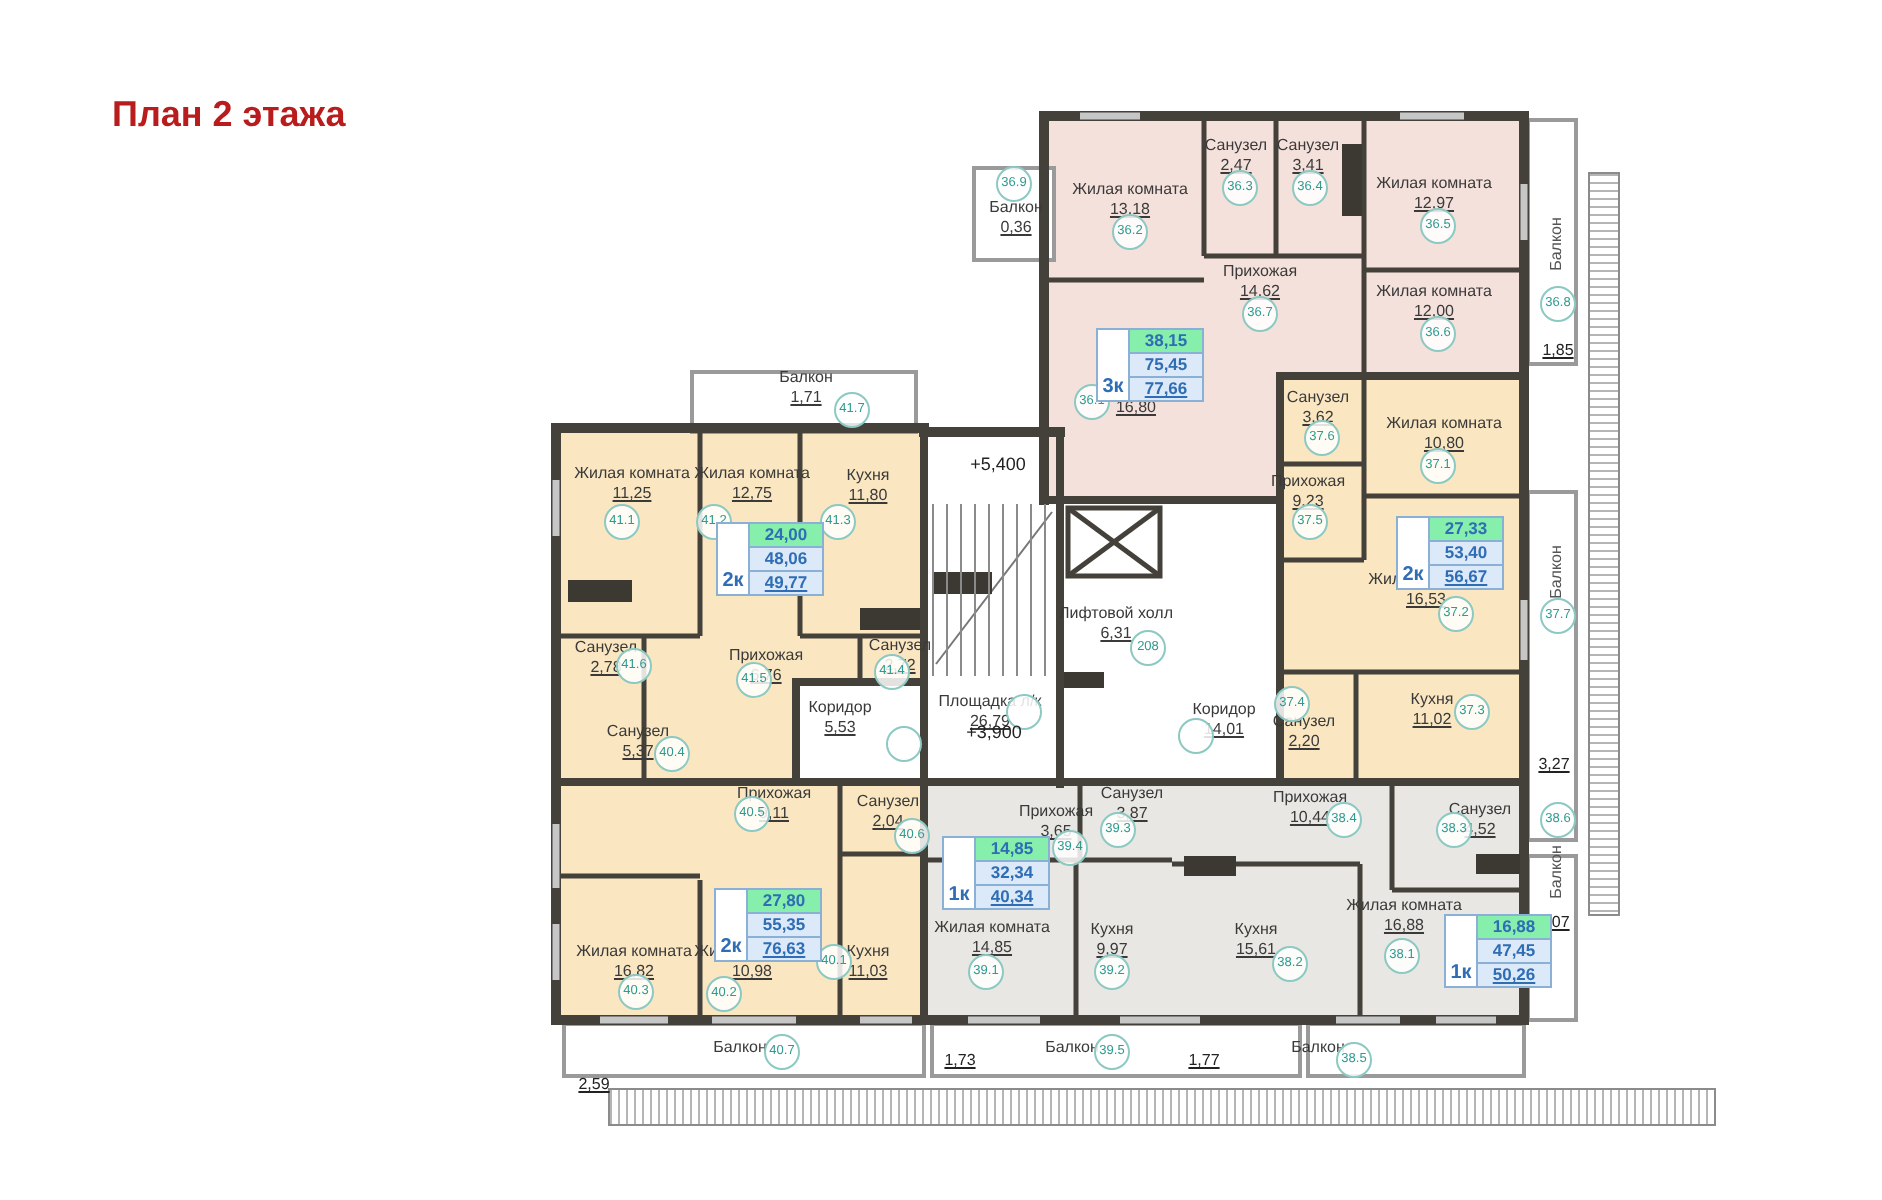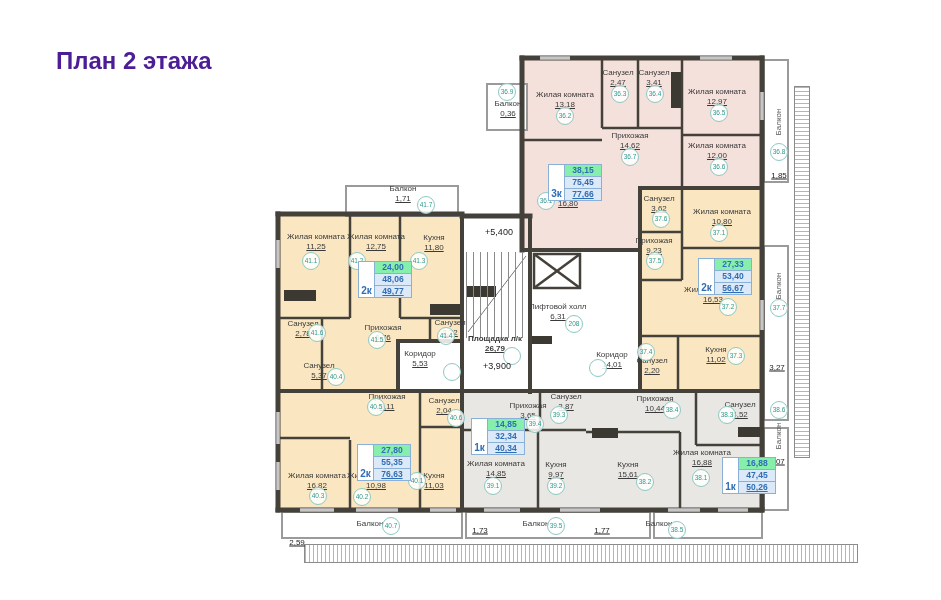--- a/index.html
+++ b/index.html
@@ -1,21 +1,21 @@
 <!DOCTYPE html>
 <html><head>
 <meta charset="utf-8">
 <style>
   html,body{margin:0;padding:0;background:#fff;}
   #canvas{position:relative;width:941px;height:600px;background:#fff;overflow:hidden;
           font-family:"Liberation Sans",sans-serif;color:#333;}
   
   #title{position:absolute;left:56px;top:44px;line-height:1.15;}
   #title .big{font-size:27px;font-weight:bold;color:var(--accent,#f08a21);}
-  #title .small{font-size:24px;font-weight:bold;color:#4c1d95;margin-top:3px;}
+  #title .small{font-size:18px;font-weight:bold;color:#b91c1c;margin-top:3px;}
   
   #plan,svg.layer{position:absolute;left:0;top:0;width:941px;height:600px;}
   .hatch{position:absolute;border:1px solid #8b8b8b;background:#fff;}
   .hatch.v{background-image:repeating-linear-gradient(180deg,#b5b5b5 0 1px,transparent 1px 4px);}
   .hatch.h{background-image:repeating-linear-gradient(90deg,#b5b5b5 0 1px,transparent 1px 4px);}
   #stairs{position:absolute;left:466px;top:252px;width:62px;height:86px;
           background-image:repeating-linear-gradient(90deg,#8a8a8a 0 1px,transparent 1px 7px);}
   
   .room{position:absolute;transform:translateX(-50%);text-align:center;white-space:nowrap;
         font-size:8px;line-height:10px;color:#3a3a3a;}
@@ -299,21 +299,21 @@
     <span class="area">16,82</span>
   </div>
       <div class="room" style="left: 376px; top: 471px;">
     <span>Жилая комната</span>
     <span class="area">10,98</span>
   </div>
       <div class="room" style="left: 434px; top: 471px;">
     <span>Кухня</span>
     <span class="area">11,03</span>
   </div>
-      <div class="room" style="left: 495px; top: 334px; font-weight: bold;">
+      <div class="room" style="left: 495px; top: 346px;">
     <span>Площадка л/к</span>
     <span class="area">26,79</span>
   </div>
       <div class="room" style="left: 558px; top: 302px;">
     <span>Лифтовой холл</span>
     <span class="area">6,31</span>
   </div>
       <div class="room" style="left: 612px; top: 350px;">
     <span>Коридор</span>
     <span class="area">14,01</span>
@@ -380,21 +380,21 @@
       <div class="circ" style="left: 574px; top: 324px;">208</div>
       <div class="circ" style="left: 452px; top: 372px;"></div>
       <div class="circ" style="left: 598px; top: 368px;"></div>
       <div class="circ" style="left: 512px; top: 356px;"></div>
     </div>
   <div id="dimensions">
       <div class="dim" style="left: 297px; top: 542px; text-align: center;">2,59</div>
       <div class="dim" style="left: 480px; top: 530px;">1,73</div>
       <div class="dim" style="left: 602px; top: 530px;">1,77</div>
       <div class="dim" style="left: 779px; top: 175px;">1,85</div>
-      <div class="dim" style="left: 777px; top: 367px; text-align: center;">3,27</div>
+      <div class="dim" style="left: 777px; top: 382px; text-align: center;">3,27</div>
       <div class="dim" style="left: 777px; top: 461px;">1,07</div>
     </div>
   <div id="levels">
       <div class="lvl" style="left: 499px; top: 232px;">+5,400</div>
       <div class="lvl" style="left: 497px; top: 366px;">+3,900</div>
     </div>
   <div id="vertical_labels">
       <div class="vert" style="left: 778px; top: 122px;"><span>Балкон</span></div>
       <div class="vert" style="left: 778px; top: 286px;"><span>Балкон</span></div>
       <div class="vert" style="left: 778px; top: 436px;"><span>Балкон</span></div>

